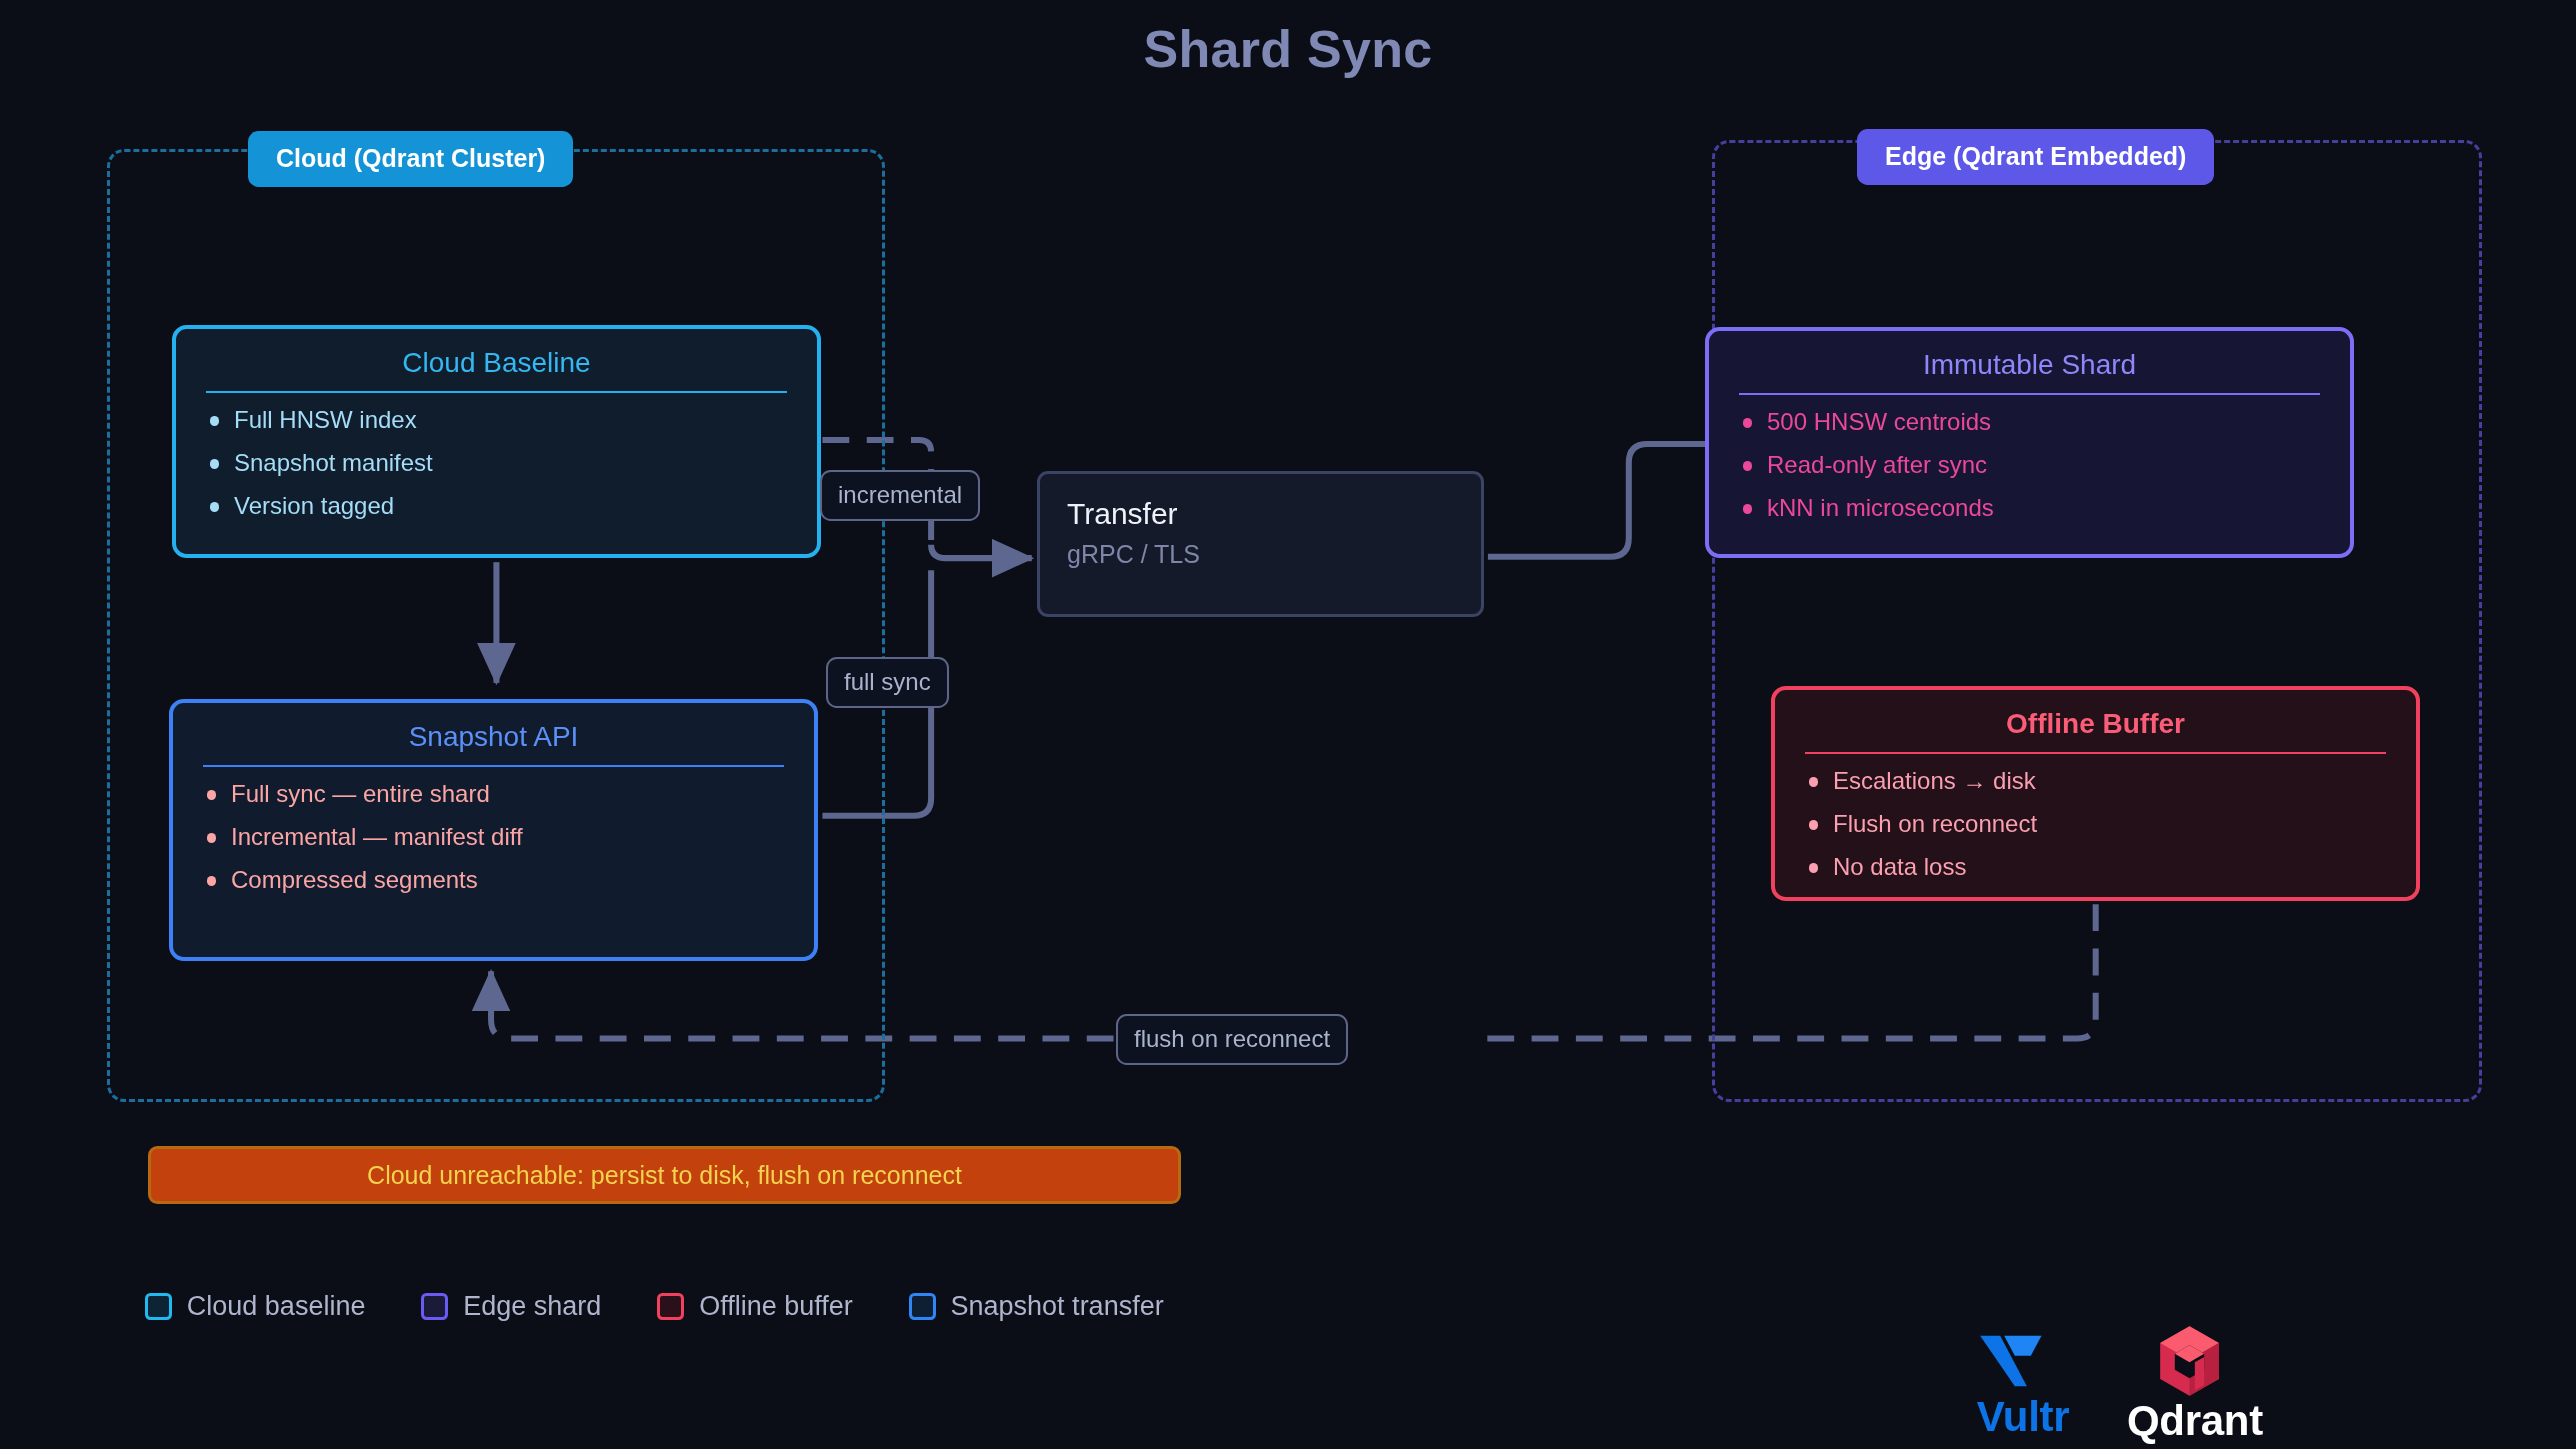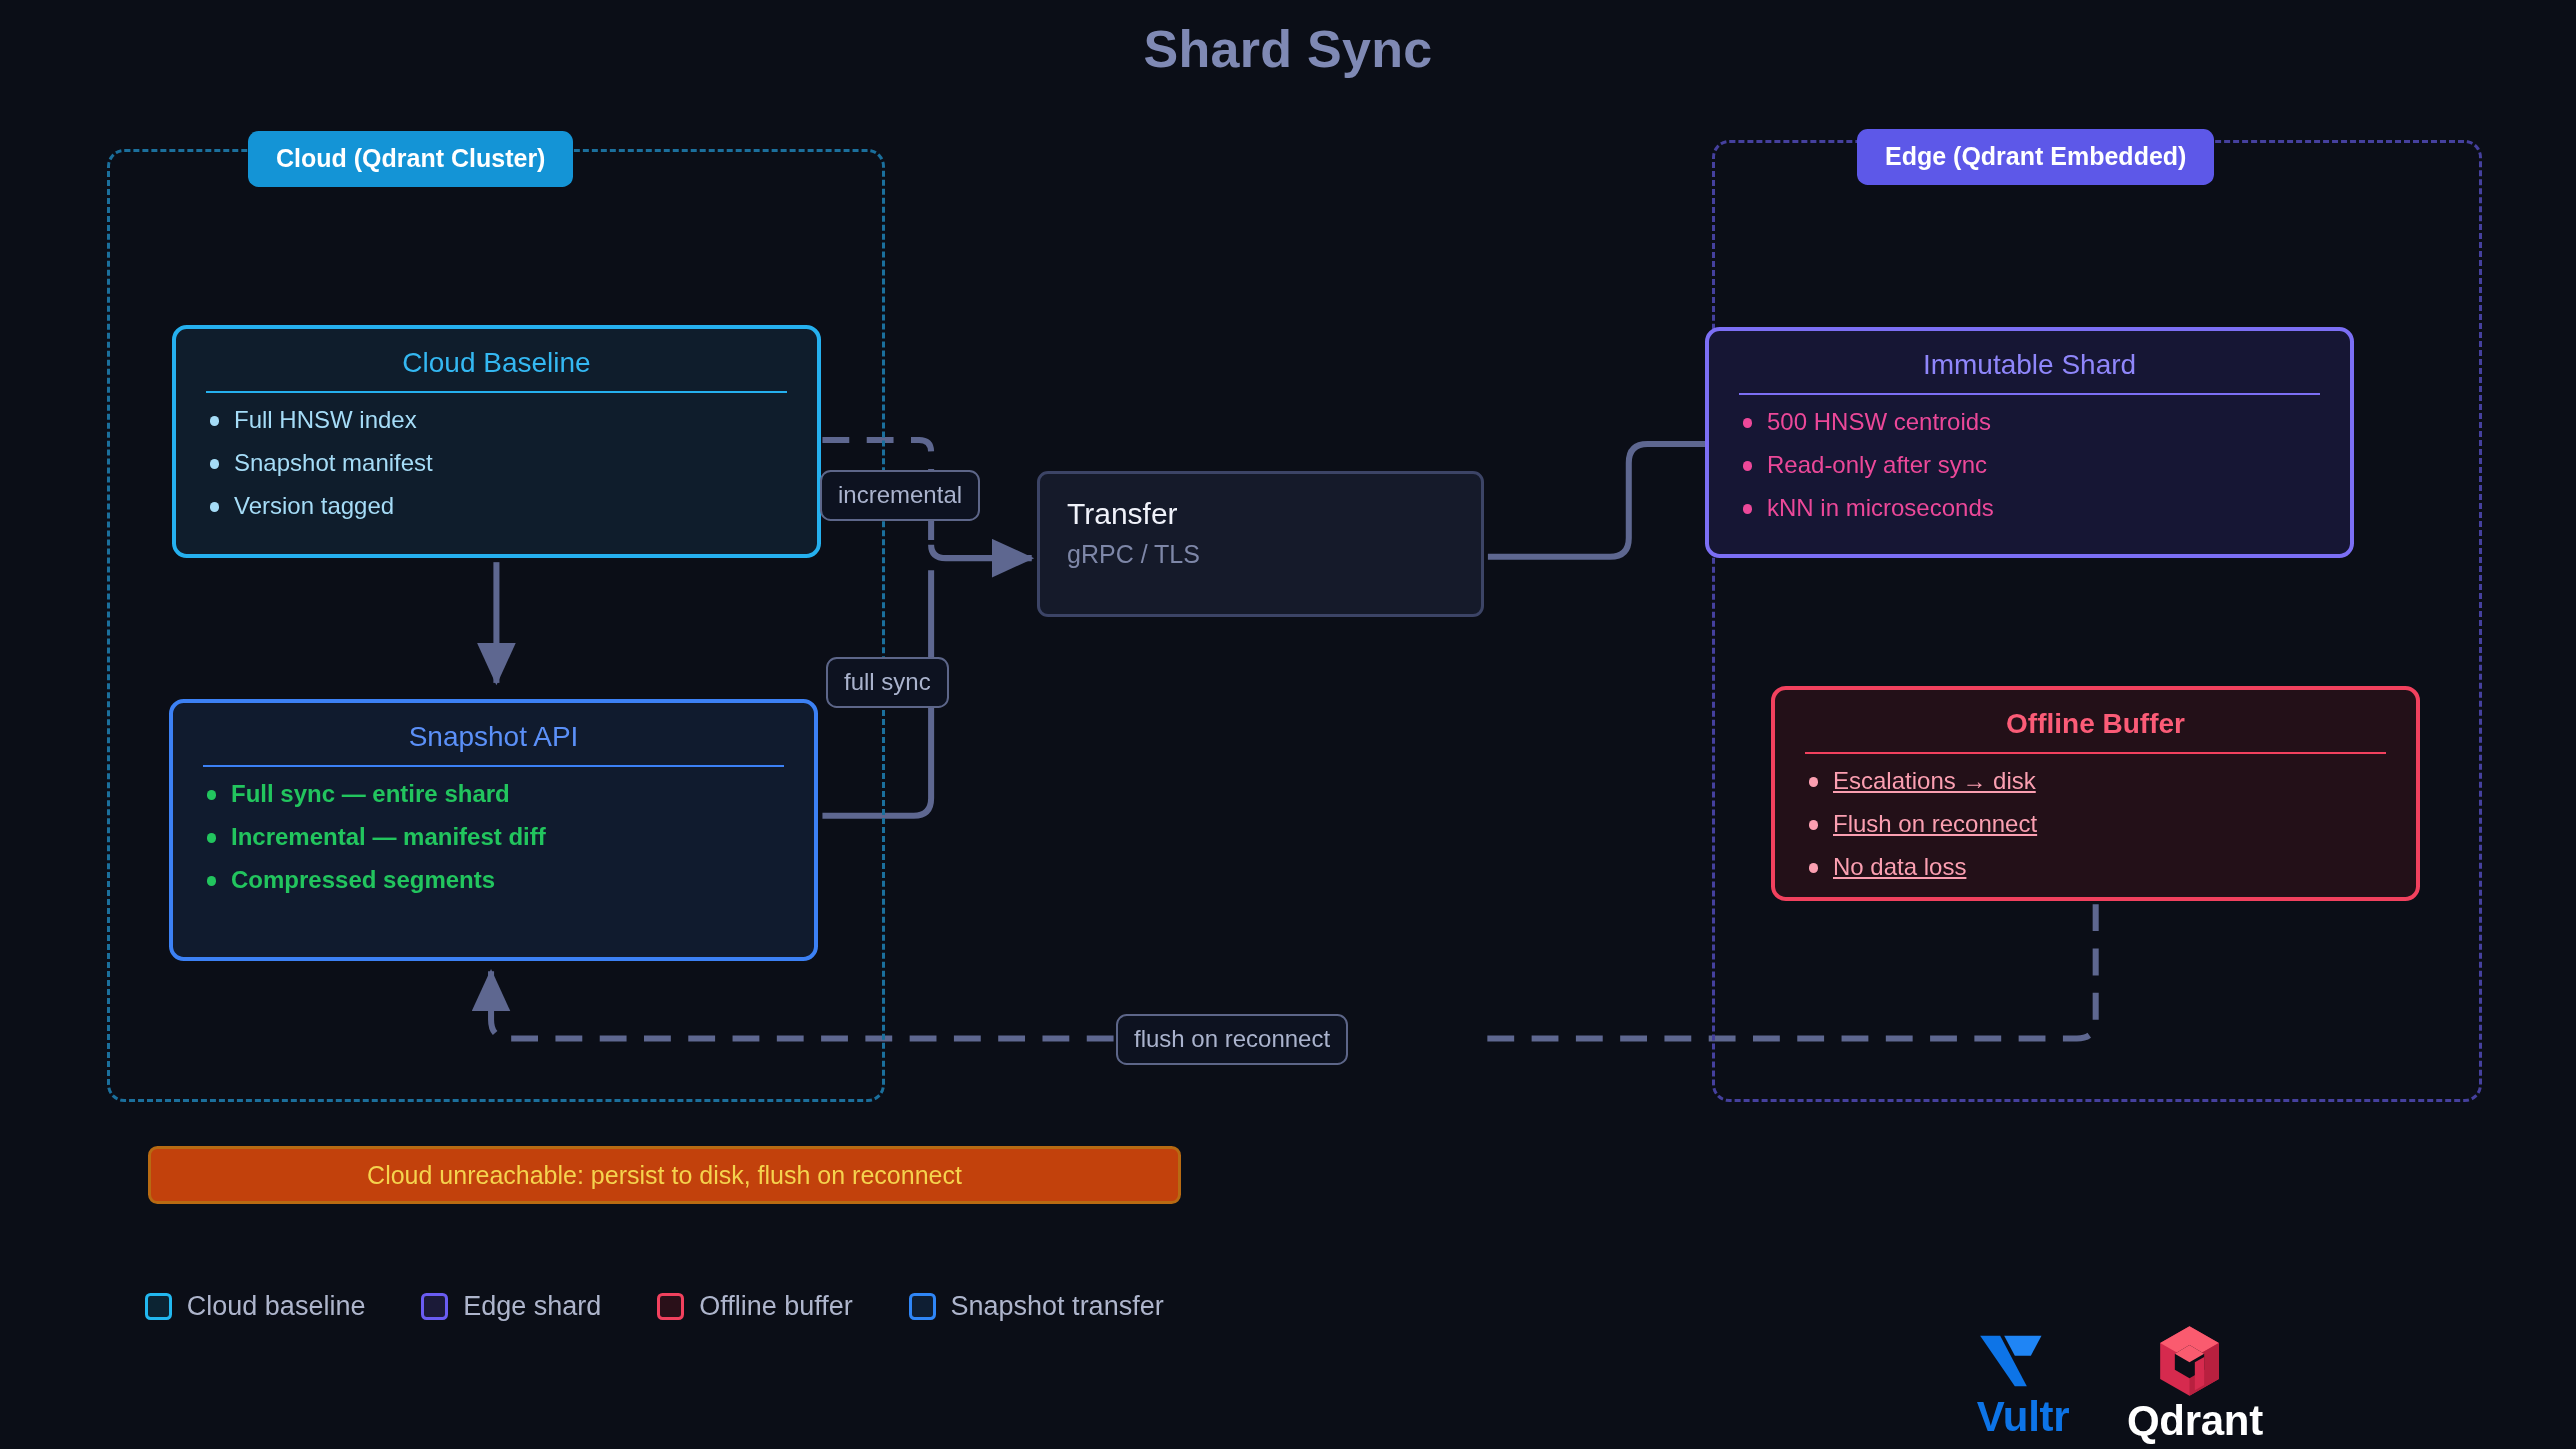--- a/index.html
+++ b/index.html
@@ -128,21 +128,21 @@
 
   
   #node-snapshot-api {
     left: 169px; top: 699px;
     width: 649px; height: 262px;
     border-color: #3c81f5;
     background: #101b2e;
   }
   #node-snapshot-api .card-title { color: #5b90f8; }
   #node-snapshot-api .card-rule { border-top-color: #3c81f5; }
-  #node-snapshot-api li { color: #22c55e; font-weight: bold; }
+  #node-snapshot-api li { color: #fca5a5; }
 
   
   #node-immutable-shard {
     left: 1705px; top: 327px;
     width: 649px; height: 231px;
     border-color: #7c6ff5;
     background: #161634;
   }
   #node-immutable-shard .card-title { color: #8f86fa; }
   #node-immutable-shard .card-rule { border-top-color: #7c6ff5; }
@@ -150,21 +150,21 @@
 
   
   #node-offline-buffer {
     left: 1771px; top: 686px;
     width: 649px; height: 215px;
     border-color: #f2415e;
     background: #231018;
   }
   #node-offline-buffer .card-title { color: #fb5c77; font-weight: 700; }
   #node-offline-buffer .card-rule { border-top-color: #f2415e; }
-  #node-offline-buffer li { color: #fb9fb1; text-decoration: underline; }
+  #node-offline-buffer li { color: #fb9fb1; }
 
   
   #node-transfer {
     position: absolute;
     left: 1037px; top: 471px;
     width: 447px; height: 146px;
     border-radius: 11px;
     border: 3.4px solid #3c4466;
     background: #151a2a;
     box-sizing: border-box;

